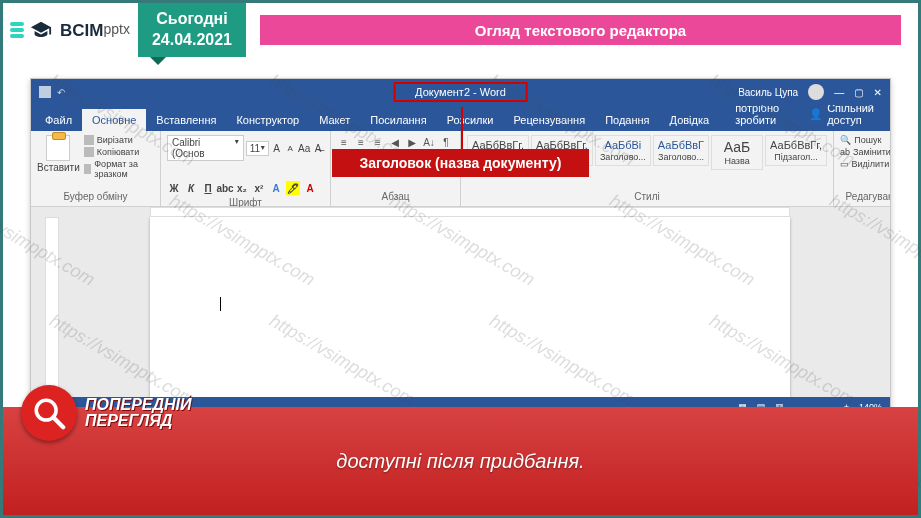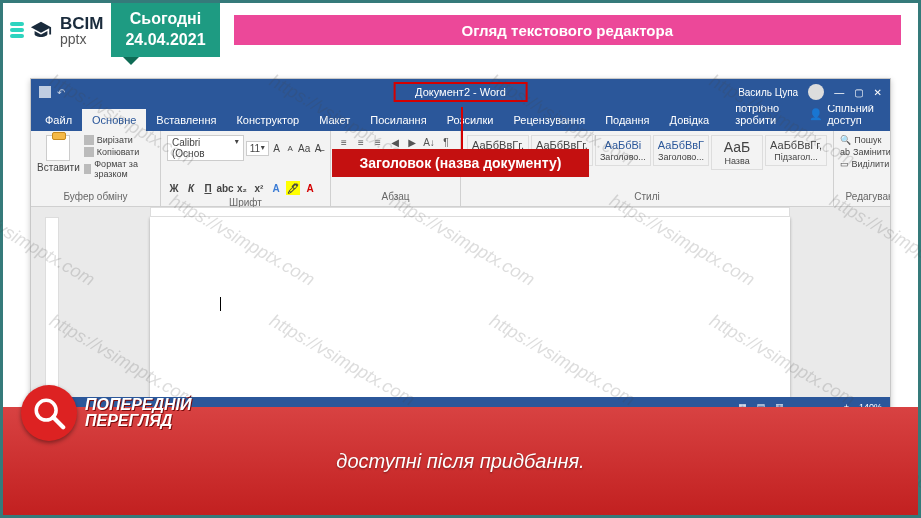--- a/index.html
+++ b/index.html
@@ -2,21 +2,21 @@
 <html><head>
 <meta charset="utf-8">
 <style>
 *{margin:0;padding:0;box-sizing:border-box;font-family:"Segoe UI",Arial,sans-serif}
 body{width:921px;height:518px;overflow:hidden;position:relative;background:#fff}
 .outer-border{position:absolute;inset:0;border:3px solid #357a7a}
 .top-bar{display:flex;align-items:center;height:60px;padding:0 10px;background:#fff}
 .logo-block{display:flex;align-items:center;gap:4px}
 .logo-stripes{display:flex;flex-direction:column;gap:2px}
 .logo-stripes span{width:14px;height:4px;background:#2dd4bf;border-radius:2px}
-.logo-text{display:flex;flex-direction:column;line-height:1;color:#1a2b3c}
+.logo-text{display:flex;flex-direction:row;line-height:1;color:#1a2b3c}
 .logo-text .b{font-weight:700;font-size:17px}
 .logo-text .p{font-weight:400;font-size:14px;color:#555}
 .cap-icon{margin-left:2px;margin-right:4px}
 .date-badge{background:#1e9b82;color:#fff;padding:6px 14px;border-radius:0;text-align:center;font-weight:700;font-size:16px;line-height:1.3;position:relative;margin-left:8px}
 .date-badge::after{content:"";position:absolute;bottom:-8px;left:12px;border-left:8px solid transparent;border-right:8px solid transparent;border-top:8px solid #0e6b55}
 .title-bar{background:#ec4899;color:#fff;height:30px;margin-left:14px;flex:1;display:flex;align-items:center;justify-content:center;font-size:15px;font-weight:700;margin-right:10px}
 .word-wrap{position:absolute;top:78px;left:30px;right:30px;bottom:100px;border:1px solid #c8c8c8;background:#fff;box-shadow:0 2px 6px rgba(0,0,0,.2);overflow:hidden}
 .qat{height:26px;background:#2b579a;display:flex;align-items:center;padding:0 8px;color:#fff;font-size:10px;position:relative}
 .qat .center-title{position:absolute;left:50%;transform:translateX(-50%);border:2px solid #d40000;padding:2px 20px;font-size:11px}
 .qat .right{position:absolute;right:8px;display:flex;gap:10px;align-items:center}

